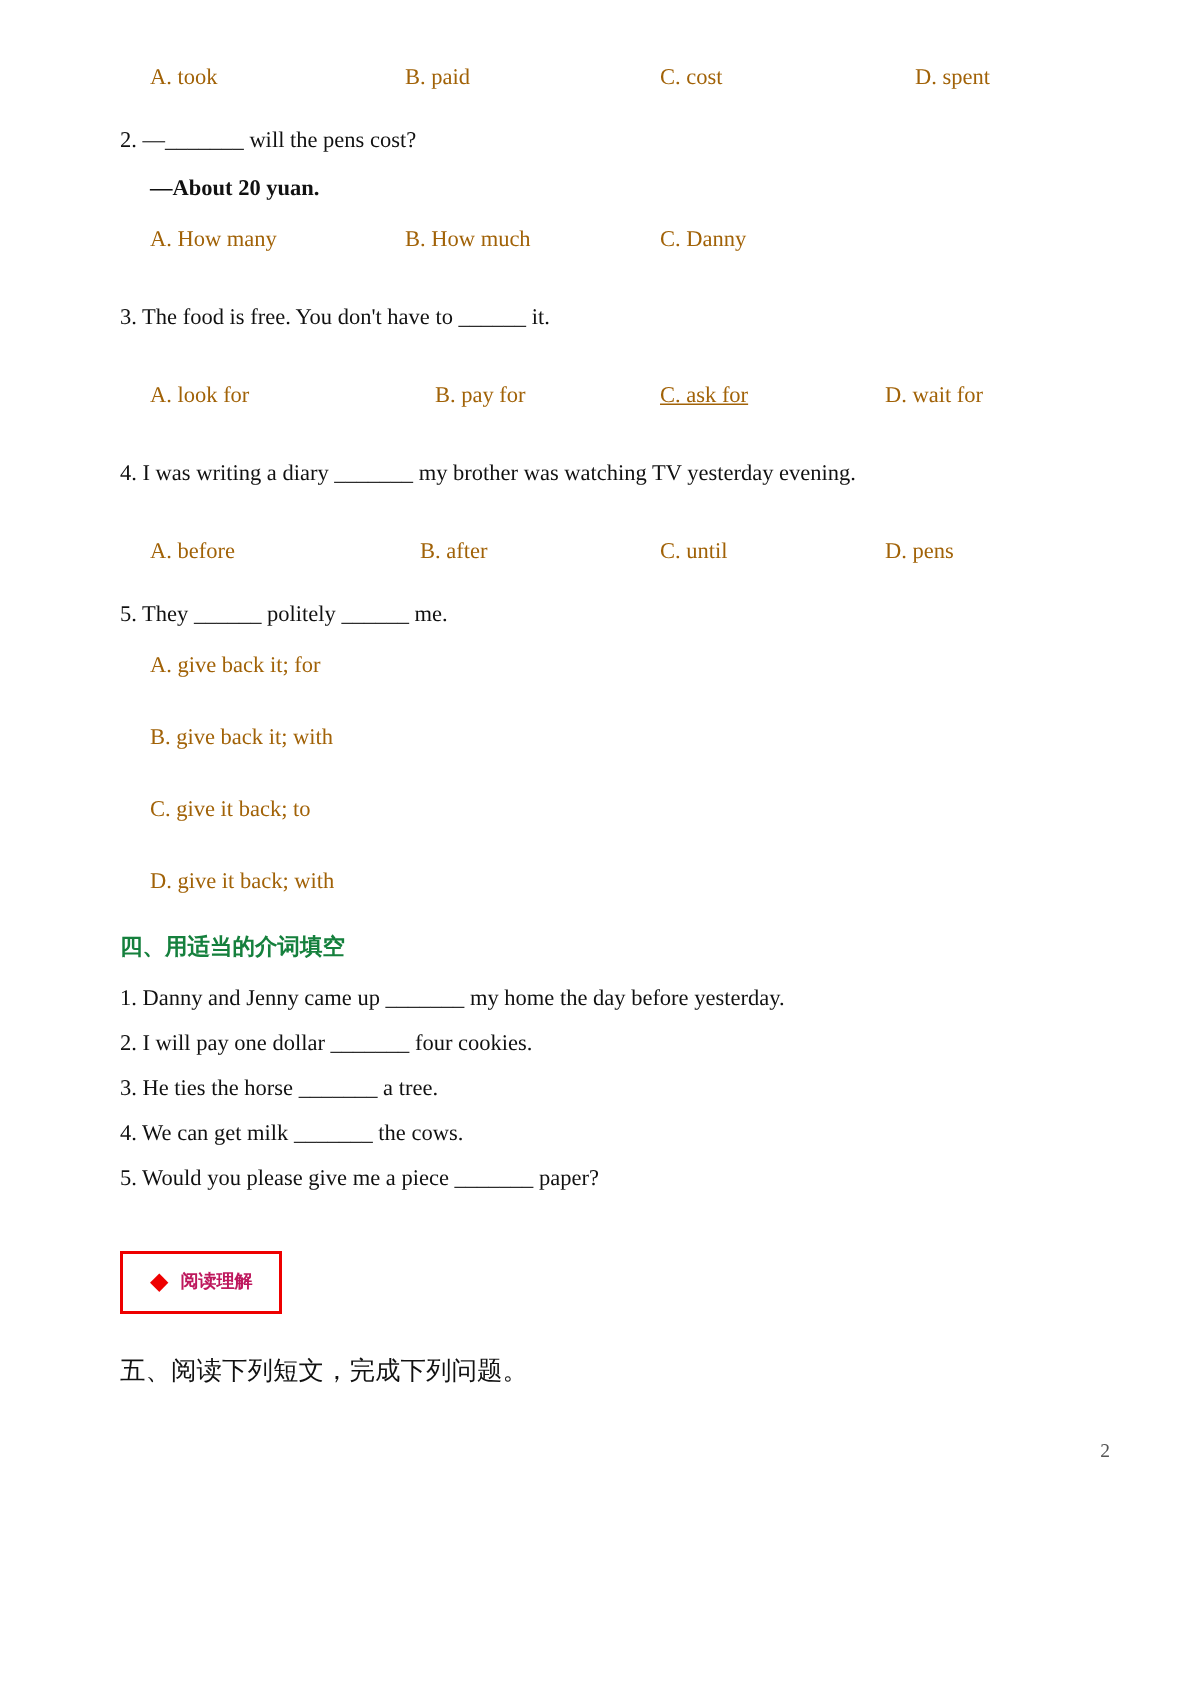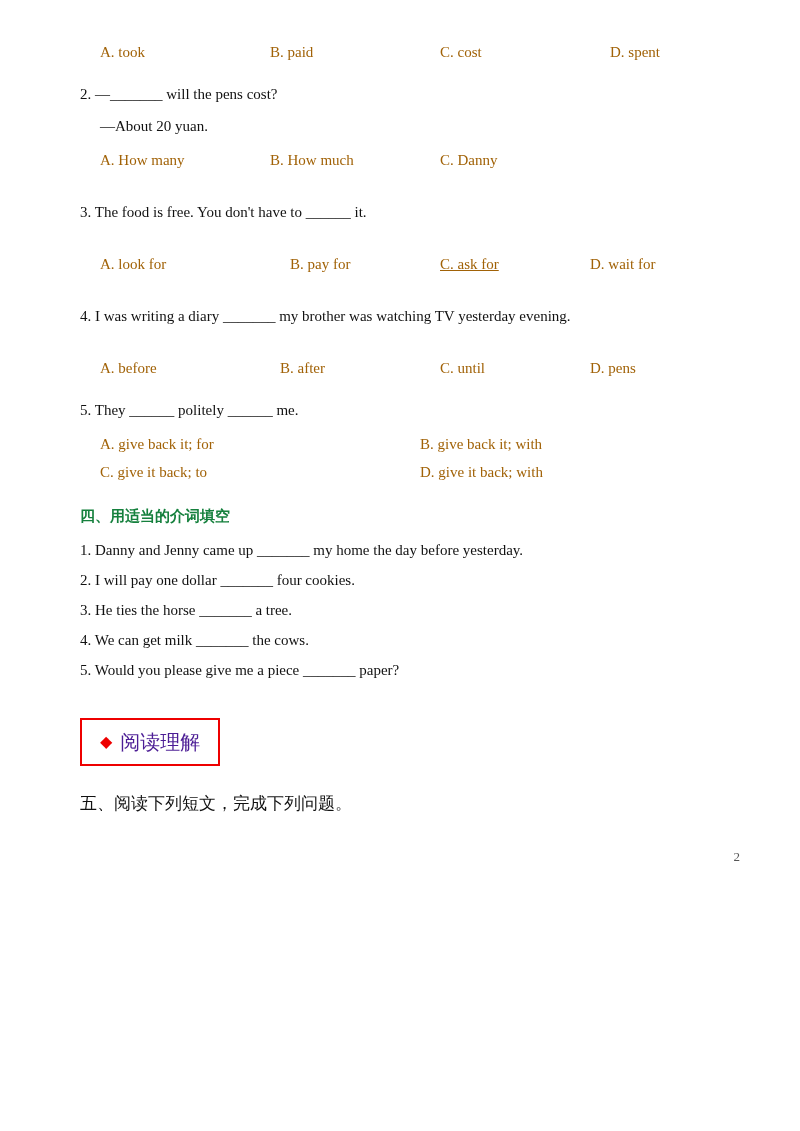--- a/index.html
+++ b/index.html
@@ -32,23 +32,24 @@
       margin-top: 10px;
       margin-left: 20px;
     }
     .option {
       min-width: 170px;
       font-size: 15px;
       color: #a16207;
     }
     .options-two-col {
       display: grid;
-      grid-template-columns: 1fr 1fr;
+      grid-template-columns: 1fr;
       margin-left: 20px;
       margin-top: 6px;
+      gap: 20px;
     }
     .options-two-col .option {
       min-width: auto;
       padding: 2px 0;
     }
     .section-header {
       font-size: 15px;
       font-weight: bold;
       color: #15803d;
       margin: 18px 0 10px 0;
@@ -64,23 +65,23 @@
       padding: 6px 18px;
       margin: 18px 0 10px 0;
       background: #fff;
     }
     .reading-section-box .diamond {
       color: #e00;
       font-size: 16px;
       margin-right: 8px;
     }
     .reading-section-box .label {
-      color: #4c1d95;
-      font-size: 20px;
-      font-weight: normal;
+      color: #be185d;
+      font-size: 12px;
+      font-weight: bold;
     }
     .section-five {
       font-size: 17px;
       margin-top: 14px;
     }
     .page-num {
       text-align: right;
       font-size: 13px;
       color: #555;
       margin-top: 30px;
@@ -96,21 +97,21 @@
   <div class="options-row">
     <span class="option">A. took</span>
     <span class="option">B. paid</span>
     <span class="option">C. cost</span>
     <span class="option">D. spent</span>
   </div>
 </div>
 
 <div class="question-block">
   <div class="question-text">2. —_______ will the pens cost?</div>
-  <div class="question-text" style="margin-left:20px;">—About 20 yuan.</div>
+  <div class="question-text" style="margin-left:20px;font-weight:bold;">—About 20 yuan.</div>
   <div class="options-row">
     <span class="option">A. How many</span>
     <span class="option">B. How much</span>
     <span class="option">C. Danny</span>
   </div>
 </div>
 
 <div class="spacer"></div>
 
 <div class="question-block">

